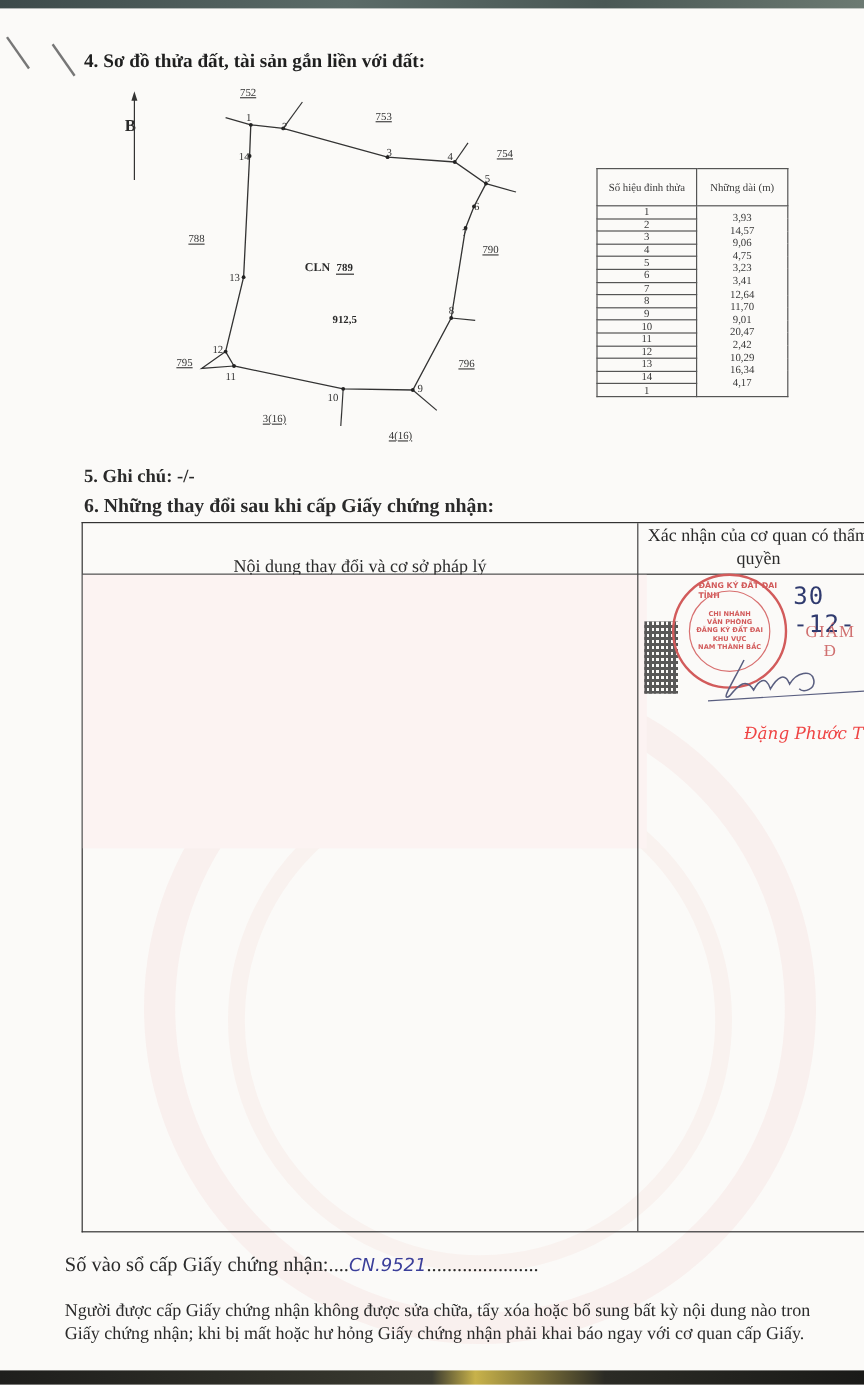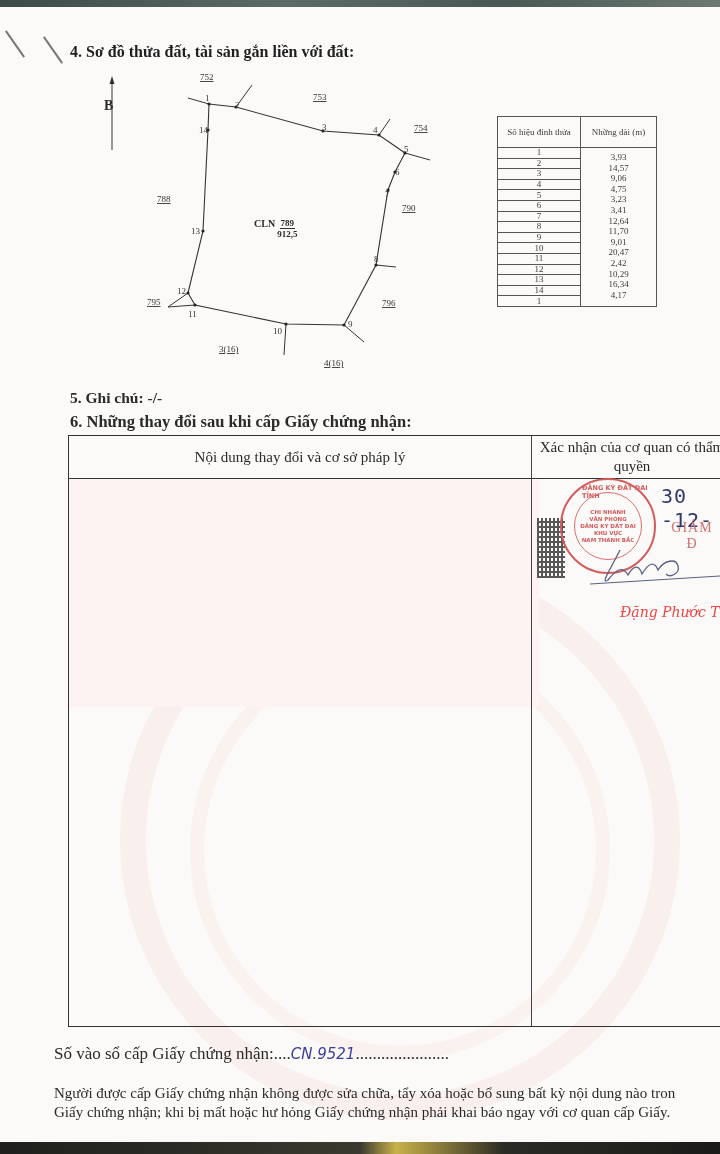--- a/index.html
+++ b/index.html
@@ -21,34 +21,34 @@
 
   .h4 { position:absolute; left:70px; top:43px; font-weight:bold; font-size:16px; color:#1f1f1f; }
   .h5 { position:absolute; left:70px; top:389px; font-weight:bold; font-size:15.5px; }
   .h6 { position:absolute; left:70px; top:412px; font-weight:bold; font-size:16.5px; }
 
   .sketch { position:absolute; left:100px; top:66px; width:350px; height:310px; }
   .sketch svg { width:100%; height:100%; }
   .lbl { font-family:"Liberation Serif",serif; font-size:9px; fill:#333; }
   .north { position:absolute; left:104px; top:98px; font-weight:bold; font-size:14px; }
   .cln { position:absolute; left:254px; top:218px; font-weight:bold; font-size:10px; display:flex; align-items:flex-start; }
-  .cln .frac { display:inline-flex; flex-direction:column; align-items:center; margin-left:2px; font-size:9px; line-height:10px; }
+  .cln .frac { display:inline-flex; flex-direction:column; align-items:center; margin-left:2px; font-size:9px; line-height:10px;gap:32px; }
   .cln .num { border-bottom:1px solid #333; padding:0 1px; }
 
-  .edgetable { position:absolute; left:497px; top:116px; width:160px; border-collapse:collapse; font-size:9px; color:#3a3a3a; }
+  .edgetable { position:absolute; left:497px; top:140px; width:160px; border-collapse:collapse; font-size:9px; color:#3a3a3a; }
   .edgetable th { font-weight:normal; border:1px solid #555; height:28px; line-height:11px; }
   .edgetable td { border:1px solid #555; height:9.6px; padding:0; line-height:9px; text-align:center; }
   .edgetable td.len { border-top:none; border-bottom:none; vertical-align:top; }
   .edgetable .lenlist { display:flex; flex-direction:column; padding-top:4px; }
   .edgetable .lenlist span { height:10.6px; line-height:10px; }
 
   .changes { position:absolute; left:68px; top:435px; width:660px; height:592px; border:1px solid #333; border-right:none; box-sizing:border-box; }
   .changes .head { position:absolute; left:0; top:0; width:100%; height:42px; border-bottom:1.5px solid #333; }
   .changes .col-divider { position:absolute; left:462px; top:0; width:1px; height:100%; background:#444; }
-  .changes .hleft { position:absolute; left:0; top:0; width:462px; height:42px; display:flex; align-items:center; justify-content:center; font-size:15px; }
+  .changes .hleft { position:absolute; left:0; top:16px; width:462px; height:42px; display:flex; align-items:center; justify-content:center; font-size:15px; }
   .changes .hright { position:absolute; left:463px; top:2px; width:200px; text-align:center; font-size:15px; line-height:19px; }
   .redacted { position:absolute; left:0; top:43px; width:470px; height:228px; background:#fcf3f2; }
 
   .stampdate { position:absolute; left:661px; top:484px; font-family:"DejaVu Sans Mono",monospace; font-size:20px; color:#2f3a6e; letter-spacing:1px; }
   .stamp { position:absolute; left:560px; top:478px; width:96px; height:96px; border-radius:50%; border:2px solid #d25b5b; box-sizing:border-box; }
   .stamp .inner { position:absolute; left:12px; top:12px; width:68px; height:68px; border-radius:50%; border:1px solid #d87070; box-sizing:border-box;
     display:flex; flex-direction:column; align-items:center; justify-content:center; font-family:"DejaVu Sans",sans-serif; font-size:5.5px; color:#d25b5b; line-height:7px; font-weight:bold; }
   .stamp .ring { position:absolute; font-family:"DejaVu Sans",sans-serif; font-size:6.5px; color:#d25b5b; font-weight:bold; }
   .qr { position:absolute; left:537px; top:518px; width:28px; height:60px;
     background:

